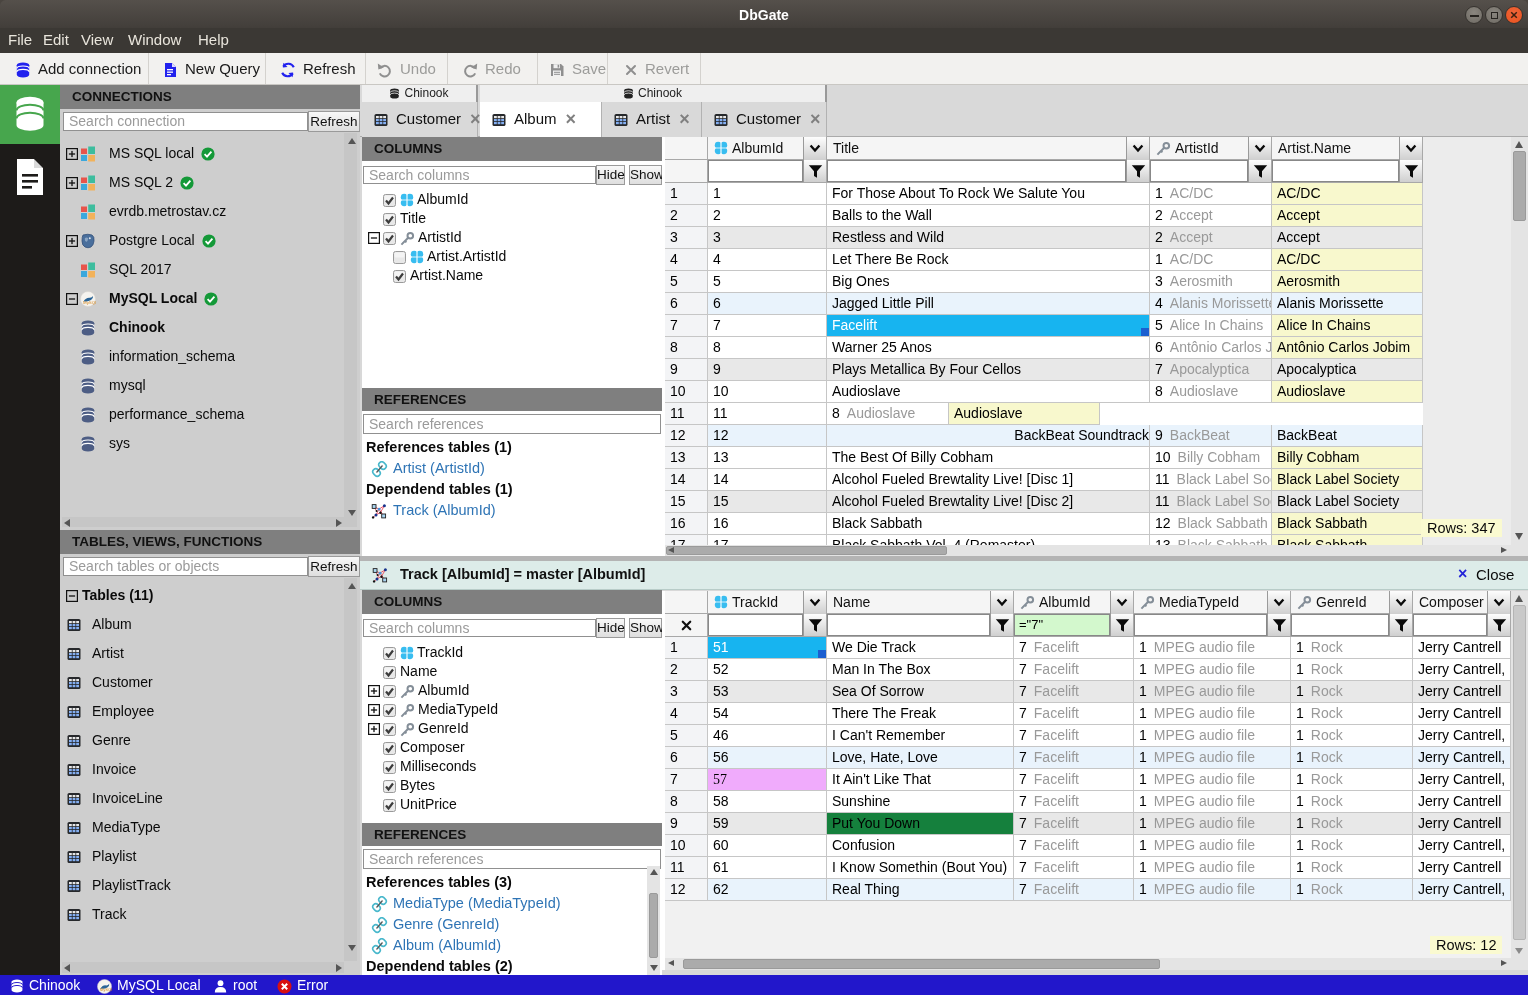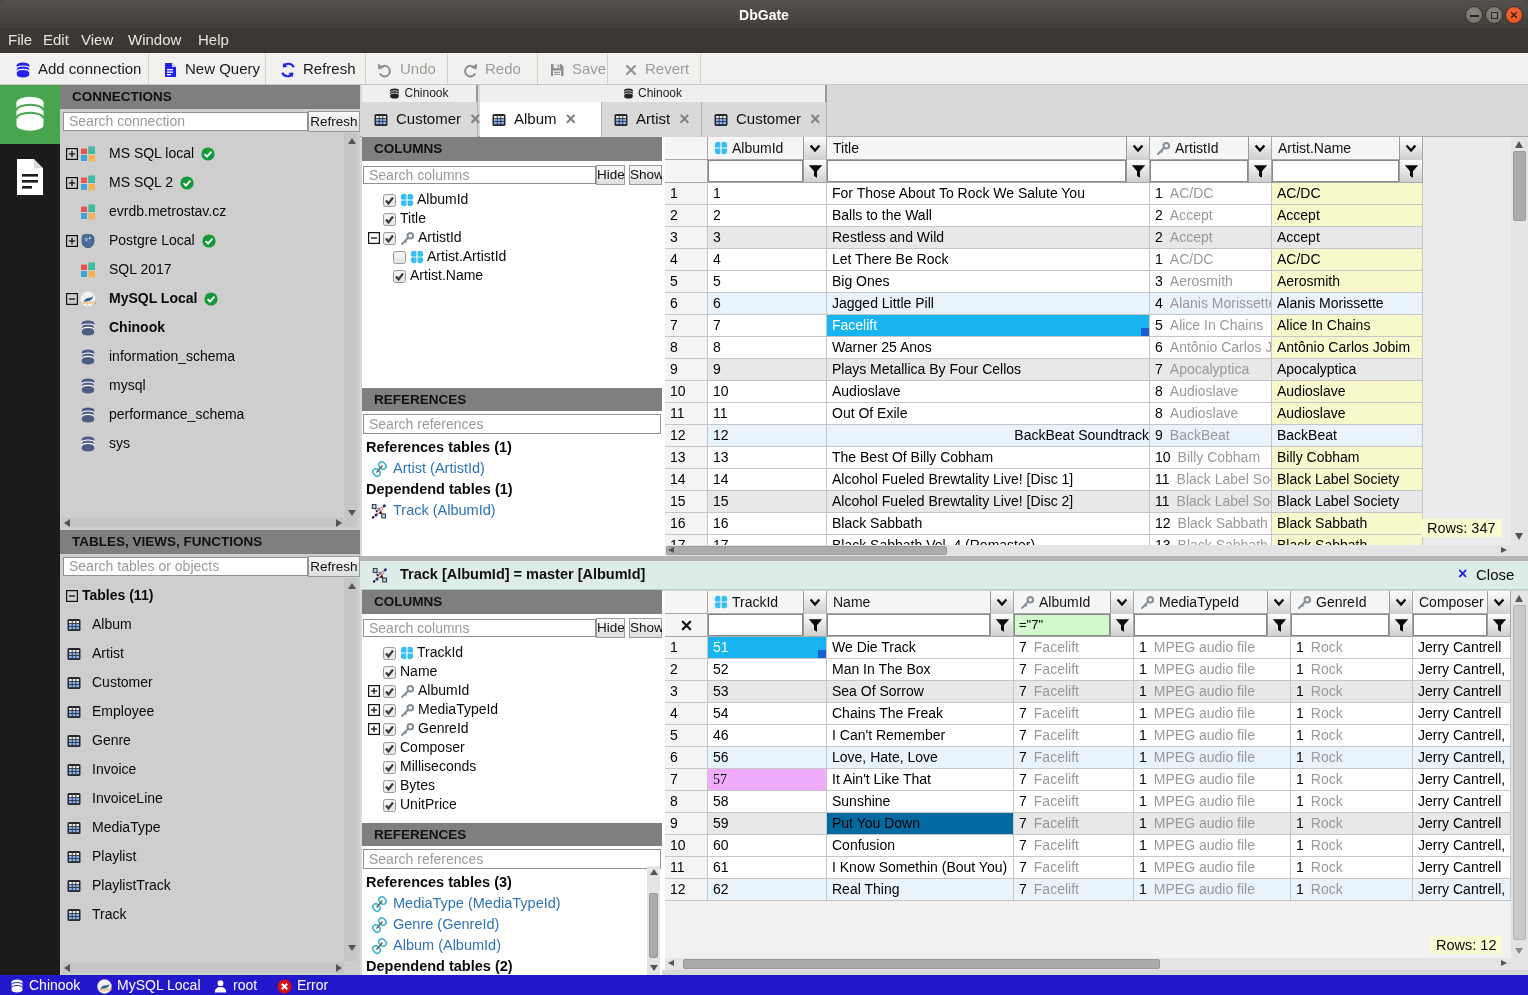--- a/index.html
+++ b/index.html
@@ -874,21 +874,20 @@
     <div class="grow" style="left:0;top:244px">
       <div class="gc" style="width:43px;background:#f3f4f6">10</div>
       <div class="gc" style="width:119px;background:#fff;">10</div>
       <div class="gc" style="width:323px;background:#fff;">Audioslave</div>
       <div class="gc" style="width:122px;background:#fff;">8<span class="hint">Audioslave</span></div>
       <div class="gc" style="width:151px;background:#f8f8cd;">Audioslave</div>
     </div>
     <div class="grow" style="left:0;top:266px">
       <div class="gc" style="width:43px;background:#f3f4f6">11</div>
       <div class="gc" style="width:119px;background:#fff;">11</div>
-      <div class="gc" style="width:323px;background:#fff;">Out Of Exile</div>
       <div class="gc" style="width:122px;background:#fff;">8<span class="hint">Audioslave</span></div>
       <div class="gc" style="width:151px;background:#f8f8cd;">Audioslave</div>
     </div>
     <div class="grow" style="left:0;top:288px">
       <div class="gc" style="width:43px;background:#f3f4f6">12</div>
       <div class="gc" style="width:119px;background:#e9f3fc;">12</div>
       <div class="gc" style="width:323px;background:#e9f3fc;text-align:right;">BackBeat Soundtrack</div>
       <div class="gc" style="width:122px;background:#e9f3fc;">9<span class="hint">BackBeat</span></div>
       <div class="gc" style="width:151px;background:#e9f3fc;">BackBeat</div>
     </div>
@@ -1126,21 +1125,21 @@
       <div class="gc" style="width:119px;background:#e8e8e8;">53</div>
       <div class="gc" style="width:187px;background:#e8e8e8;">Sea Of Sorrow</div>
       <div class="gc" style="width:120px;background:#e8e8e8;">7<span class="hint">Facelift</span></div>
       <div class="gc" style="width:157px;background:#e8e8e8;">1<span class="hint">MPEG audio file</span></div>
       <div class="gc" style="width:122px;background:#e8e8e8;">1<span class="hint">Rock</span></div>
       <div class="gc" style="width:98px;background:#e8e8e8;">Jerry Cantrell</div>
     </div>
     <div class="grow" style="left:0;top:112px">
       <div class="gc" style="width:43px;background:#f3f4f6">4</div>
       <div class="gc" style="width:119px;background:#fff;">54</div>
-      <div class="gc" style="width:187px;background:#fff;">Chains The Freak</div>
+      <div class="gc" style="width:187px;background:#fff;">There The Freak</div>
       <div class="gc" style="width:120px;background:#fff;">7<span class="hint">Facelift</span></div>
       <div class="gc" style="width:157px;background:#fff;">1<span class="hint">MPEG audio file</span></div>
       <div class="gc" style="width:122px;background:#fff;">1<span class="hint">Rock</span></div>
       <div class="gc" style="width:98px;background:#fff;">Jerry Cantrell</div>
     </div>
     <div class="grow" style="left:0;top:134px">
       <div class="gc" style="width:43px;background:#f3f4f6">5</div>
       <div class="gc" style="width:119px;background:#fff;">46</div>
       <div class="gc" style="width:187px;background:#fff;">I Can't Remember</div>
       <div class="gc" style="width:120px;background:#fff;">7<span class="hint">Facelift</span></div>
@@ -1171,21 +1170,21 @@
       <div class="gc" style="width:119px;background:#fff;">58</div>
       <div class="gc" style="width:187px;background:#fff;">Sunshine</div>
       <div class="gc" style="width:120px;background:#fff;">7<span class="hint">Facelift</span></div>
       <div class="gc" style="width:157px;background:#fff;">1<span class="hint">MPEG audio file</span></div>
       <div class="gc" style="width:122px;background:#fff;">1<span class="hint">Rock</span></div>
       <div class="gc" style="width:98px;background:#fff;">Jerry Cantrell</div>
     </div>
     <div class="grow" style="left:0;top:222px">
       <div class="gc" style="width:43px;background:#f3f4f6">9</div>
       <div class="gc" style="width:119px;background:#e8e8e8;">59</div>
-      <div class="gc" style="width:187px;background:#0369a1;">Put You Down</div>
+      <div class="gc" style="width:187px;background:#15803d;">Put You Down</div>
       <div class="gc" style="width:120px;background:#e8e8e8;">7<span class="hint">Facelift</span></div>
       <div class="gc" style="width:157px;background:#e8e8e8;">1<span class="hint">MPEG audio file</span></div>
       <div class="gc" style="width:122px;background:#e8e8e8;">1<span class="hint">Rock</span></div>
       <div class="gc" style="width:98px;background:#e8e8e8;">Jerry Cantrell</div>
     </div>
     <div class="grow" style="left:0;top:244px">
       <div class="gc" style="width:43px;background:#f3f4f6">10</div>
       <div class="gc" style="width:119px;background:#fff;">60</div>
       <div class="gc" style="width:187px;background:#fff;">Confusion</div>
       <div class="gc" style="width:120px;background:#fff;">7<span class="hint">Facelift</span></div>

